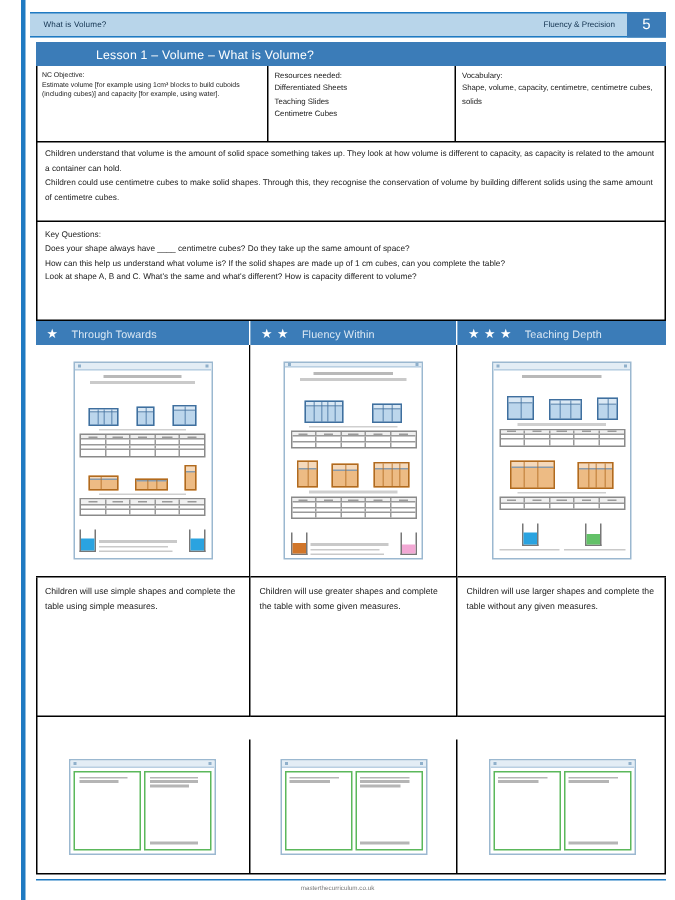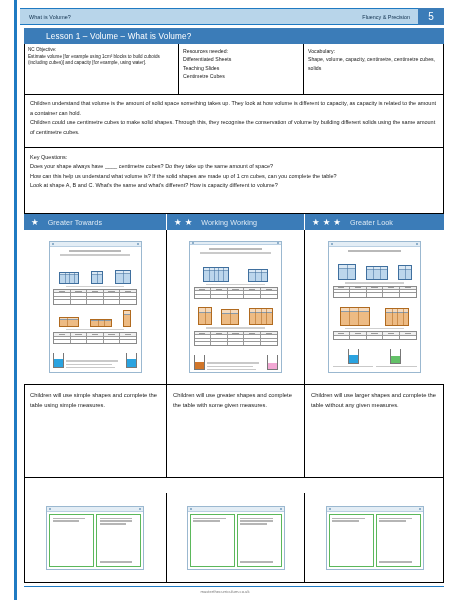--- a/index.html
+++ b/index.html
@@ -48,21 +48,21 @@
     border: 0.8px solid #000000;
     background: #ffffff;
   }
   
   .lesson-bar {
     position: absolute; left: 24px; top: 28px; width: 420px; height: 16px;
     background: #3b7cb8;
     display: flex; align-items: center;
   }
   .lesson-bar .title {
-    color: #ffffff; font-size: 8.2px; padding-left: 22px; letter-spacing: .15px;
+    color: #ffffff; font-size: 8.2px; padding-left: 40px; letter-spacing: .15px;
   }
   
   .info-row {
     position: absolute; left: 24px; top: 44px; width: 420px; height: 51px;
     display: flex;
     border-bottom: 0.8px solid #000000;
   }
   .info-cell {
     padding: 3px 4px 2px 4px;
     font-size: 4.6px; line-height: 1.42; color: #1a1a1a;
@@ -270,36 +270,36 @@
     <span style="white-space:pre-line">Does your shape always have ____ centimetre cubes? Do they take up the same amount of space?
 How can this help us understand what volume is? If the solid shapes are made up of 1 cm cubes, can you complete the table?
 Look at shape A, B and C. What's the same and what's different? How is capacity different to volume?</span>
   </div>
 
   <div class="star-row">
     <div class="star-cell s1">
       <span class="stars">
         <span class="star">★</span>
       </span>
-      <span class="star-label">Greater Towards</span>
+      <span class="star-label">Through Towards</span>
     </div>
     <div class="star-cell s2">
       <span class="stars">
         <span class="star">★</span>
         <span class="star">★</span>
       </span>
-      <span class="star-label">Working Working</span>
+      <span class="star-label">Fluency Within</span>
     </div>
     <div class="star-cell s3">
       <span class="stars">
         <span class="star">★</span>
         <span class="star">★</span>
         <span class="star">★</span>
       </span>
-      <span class="star-label">Greater Look</span>
+      <span class="star-label">Teaching Depth</span>
     </div>
   </div>
 
   <div class="sheet-row">
 
     <div class="sheet-cell s1">
       <div class="mini">
         <div class="mini-topbar">
           <span class="mini-dot"></span>
           <span class="mini-dot"></span>

